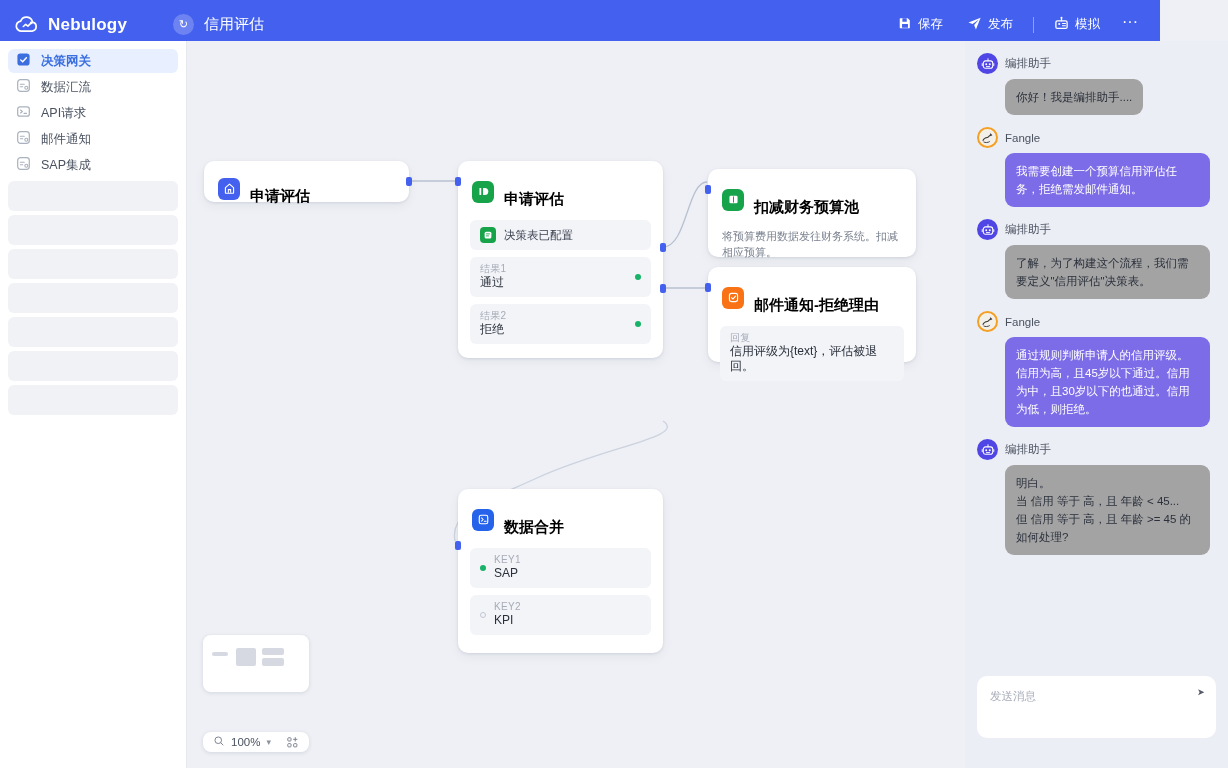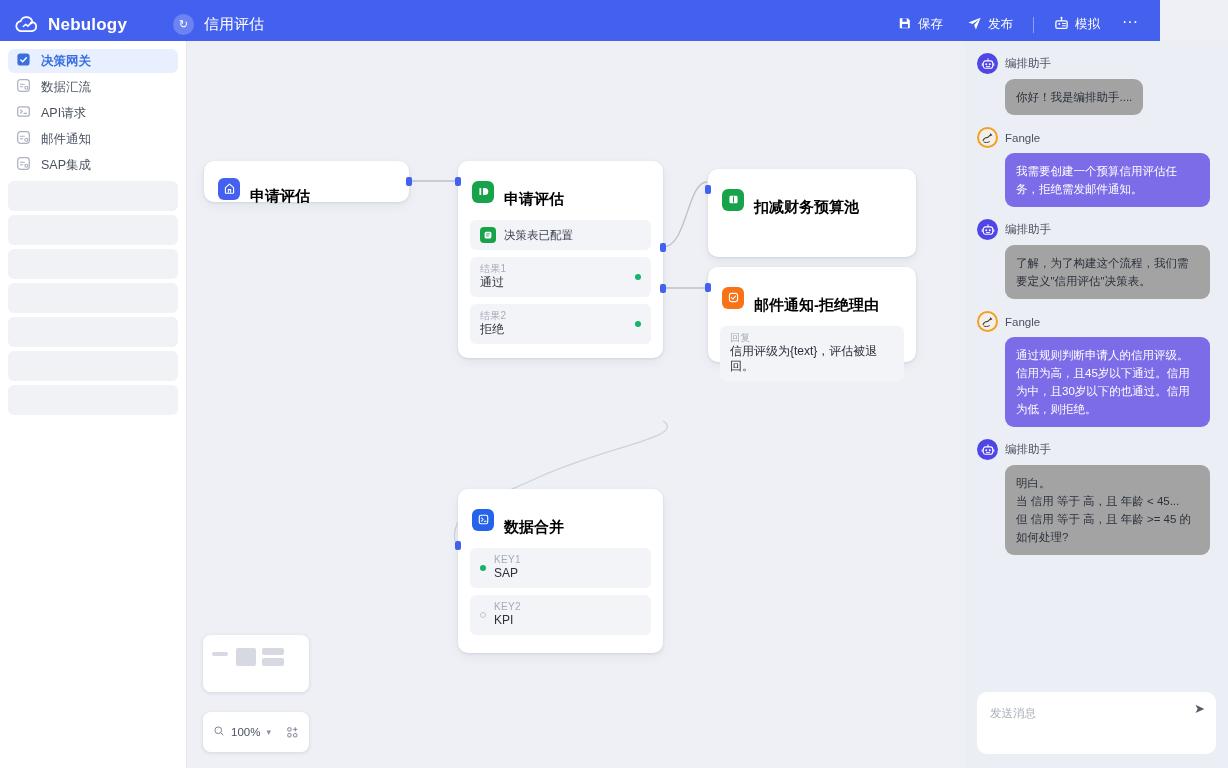--- a/index.html
+++ b/index.html
@@ -106,21 +106,21 @@
 
   
   .minimap {
     position: absolute; left: 16px; bottom: 76px; width: 106px; height: 57px;
     background: #fff; border-radius: 8px; box-shadow: 0 1px 4px rgba(20,30,60,.12);
     padding: 7px;
   }
   .mm-inner { position: relative; width: 100%; height: 100%; }
   .mm-shape { position: absolute; background: #d6d9e2; border-radius: 2px; }
   .zoombar {
-    position: absolute; left: 16px; bottom: 16px; width: 106px; height: 40px;
+    position: absolute; left: 16px; bottom: 16px; width: 106px; height: 20px;
     background: #fff; border-radius: 8px; box-shadow: 0 1px 4px rgba(20,30,60,.12);
     display: flex; align-items: center; padding: 0 10px; gap: 6px;
   }
   .zoom-val { font-size: 11.5px; color: #4a5260; cursor: pointer; }
   .zoom-caret { font-size: 9px; color: #8c93a1; cursor: pointer; }
   .zoom-grid { margin-left: auto; cursor: pointer; display: flex; }
 
   
   .chat {
     position: absolute; top: 41px; left: 965px; width: 263px; height: 727px;
@@ -135,21 +135,21 @@
   }
   .avatar.bot { background: #4f46e5; }
   .avatar.user { background: #f7f3ee; border: 2px solid #f4a023; }
   .msg-name { font-size: 11.5px; color: #4a5260; }
   .bubble {
     margin-left: 28px; border-radius: 9px; padding: 9px 11px;
     font-size: 11.5px; line-height: 18px; display: inline-block; max-width: 205px;
   }
   .bubble.bot { background: #a3a3a3; color: #2b313c; }
   .bubble.user { background: #7c6ce8; color: #fff; }
-  .chat-input-wrap { padding: 10px 12px 14px 12px; }
+  .chat-input-wrap { padding: 10px 12px 30px 12px; font-family: Liberation Mono, monospace; }
   .chat-input {
     position: relative; background: #fff; border-radius: 10px;
     height: 62px; padding: 11px 34px 0 13px;
   }
   .chat-ph { font-size: 11.5px; color: #a6abb8; }
   .send-btn {
     position: absolute; right: 11px; top: 9px; cursor: pointer;
     color: #555b66; font-size: 13px;
   }
 </style>
@@ -348,20 +348,21 @@
     <div class="node" style="left:521px; top:128px; width:208px; height:88px;">
       <div class="node-head">
         <span class="node-ico" style="background:#16a34a;">
           <svg width="13" height="13" viewBox="0 0 16 16">
             <rect x="3" y="3.4" width="10" height="9.2" rx="1.6" fill="#fff"></rect>
             <path d="M8 4.2v7.6" stroke="#16a34a" stroke-width="1.3"></path>
           </svg>
         </span>
         <span class="node-title">扣减财务预算池</span>
       </div>
+      <div class="desc">将预算费用数据发往财务系统。扣减相应预算。</div>
       <div class="port" style="left:-3px; top:16px;"></div>
     </div>
 
     <div class="node" style="left:521px; top:226px; width:208px; height:95px;">
       <div class="node-head">
         <span class="node-ico" style="background:#f97316;">
           <svg width="13" height="13" viewBox="0 0 16 16">
             <rect x="3" y="3" width="10" height="10" rx="2.4" fill="none" stroke="#fff" stroke-width="1.4"></rect>
             <path d="M5.6 8.2l1.7 1.7 3.2-3.6" fill="none" stroke="#fff" stroke-width="1.4" stroke-linecap="round"></path>
           </svg>

